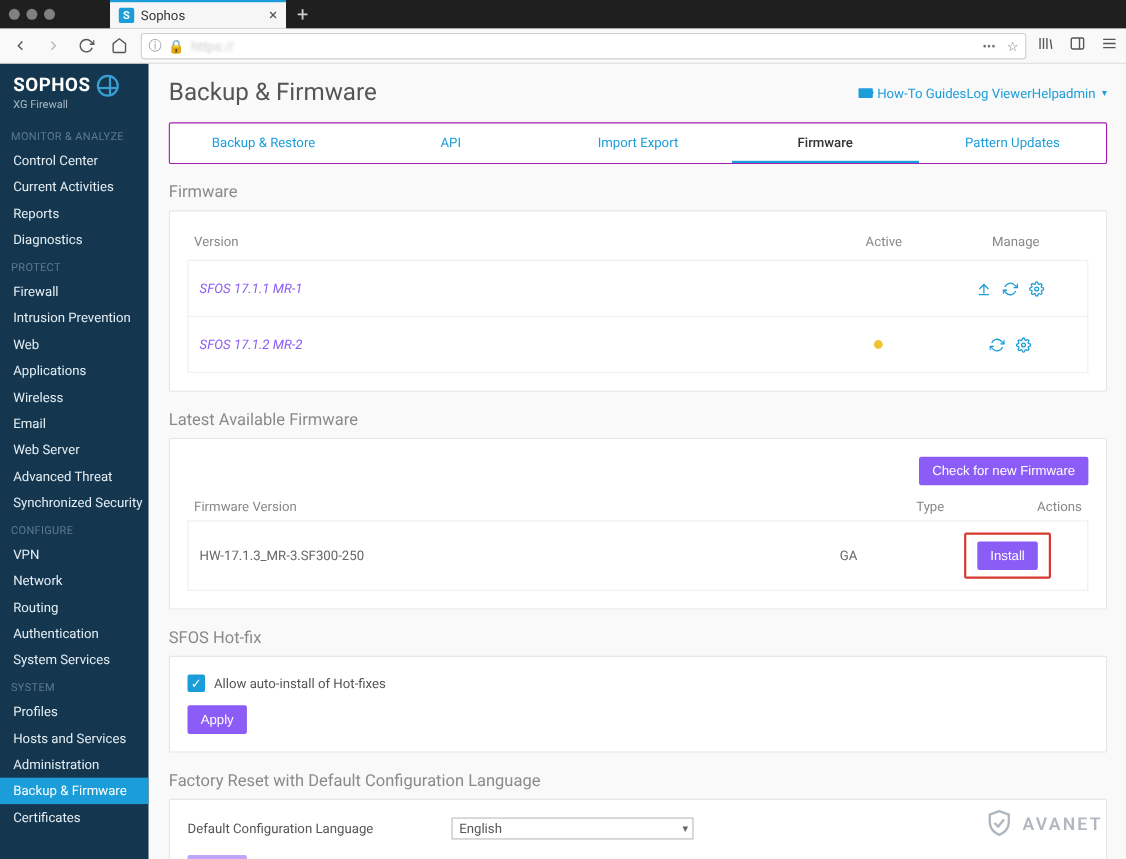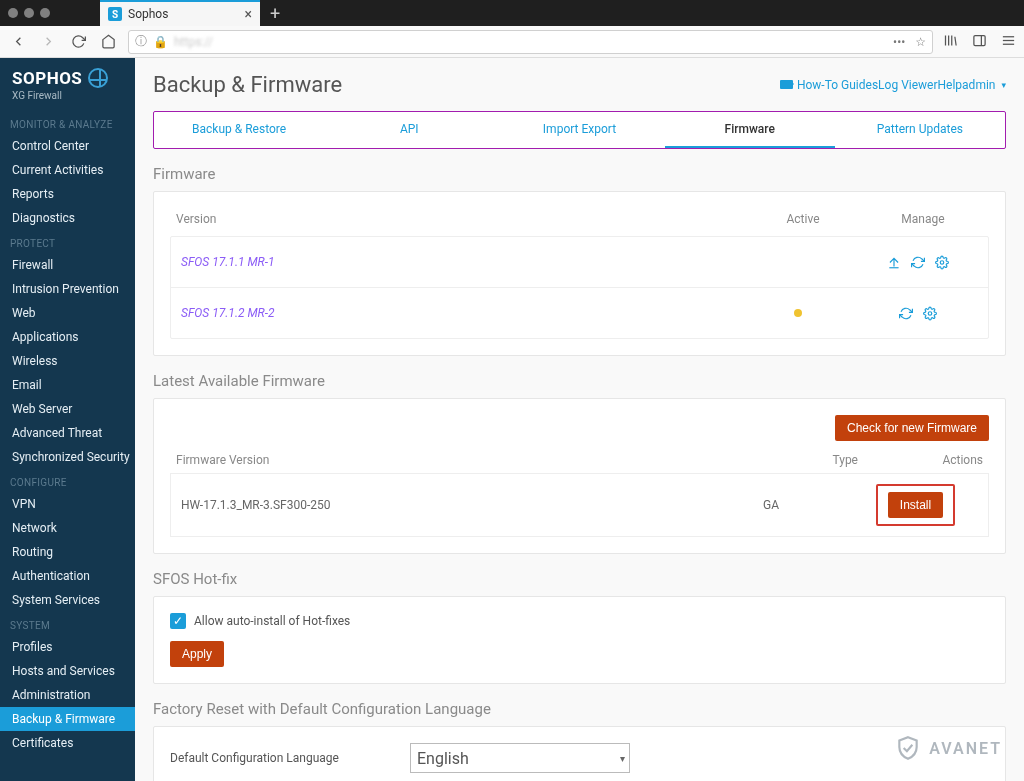--- a/index.html
+++ b/index.html
@@ -172,21 +172,21 @@
   .fw-body { border: 1px solid #eee; border-radius: 2px; }
   .fw-row { padding: 18px 10px; border-bottom: 1px solid #eee; font-size: 12px; color: #8b5cf6; font-style: italic; }
   .fw-row:last-child { border-bottom: none; }
   .fw-row .col-a { text-align: center; }
   .fw-row .col-m { display: flex; gap: 10px; justify-content: center; }
   .mini-icon { width: 14px; height: 14px; display: inline-flex; align-items: center; justify-content: center; color: #1B9DD9; cursor: pointer; }
   .dot-yellow { width: 8px; height: 8px; background: #f0c330; border-radius: 50%; display: inline-block; }
 
   
   .btn {
-    background: #c2410c;
+    background: #8b5cf6;
     color: #fff;
     border: none;
     border-radius: 2px;
     padding: 6px 12px;
     font-size: 12px;
     cursor: pointer;
   }
   .btn:disabled, .btn.disabled { opacity: 0.55; }
   .right { display: flex; justify-content: flex-end; }
   .la-head, .la-row {
@@ -205,22 +205,22 @@
   .checkbox-row { display: flex; align-items: center; gap: 8px; font-size: 12px; color: #555; margin-bottom: 12px; }
   .cb {
     width: 16px; height: 16px; background: #1B9DD9; border-radius: 2px;
     display: flex; align-items: center; justify-content: center; color: #fff; font-size: 12px;
   }
 
   
   .form-row { display: flex; align-items: center; gap: 40px; font-size: 12px; color: #555; margin-bottom: 14px; }
   .form-row label { width: 200px; }
   .sel {
-    border: 1px solid #bbb; background: #fff; height: 30px; width: 220px;
-    display: flex; align-items: center; padding: 0 6px; position: relative; font-size: 16px;
+    border: 1px solid #bbb; background: #fff; height: 20px; width: 220px;
+    display: flex; align-items: center; padding: 0 6px; position: relative; font-size: 12px;
   }
   .sel::after { content: "▾"; position: absolute; right: 4px; color: #666; font-size: 10px; }
 
   
   .watermark {
     position: absolute;
     right: 22px; bottom: 20px;
     display: flex; align-items: center; gap: 8px;
     color: #8f9aa3; font-size: 16px; letter-spacing: 2px; font-weight: 600;
     opacity: 0.7;

